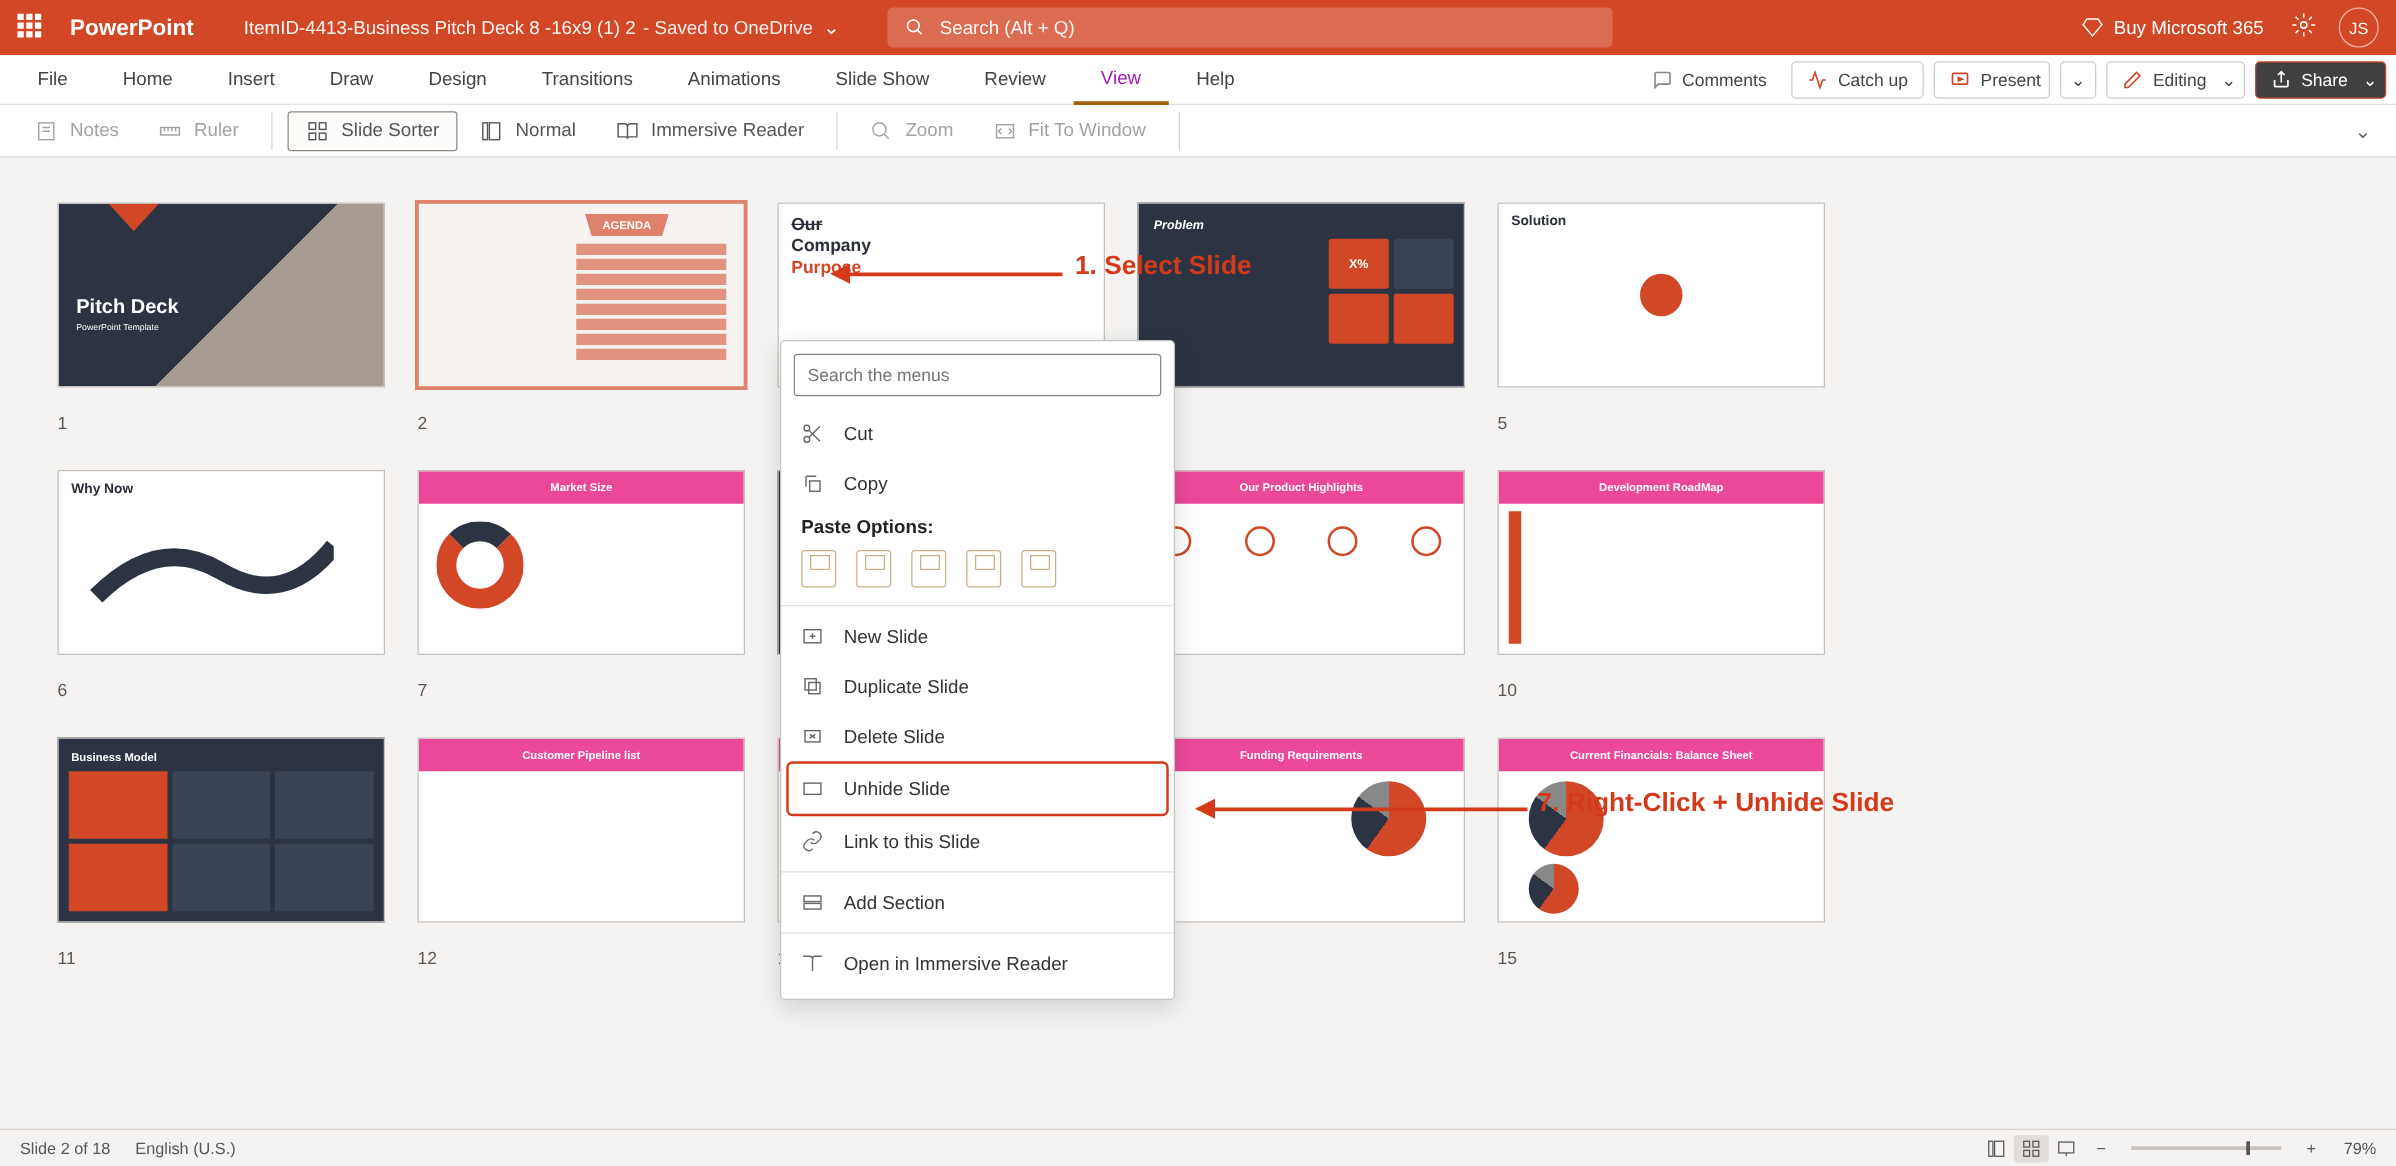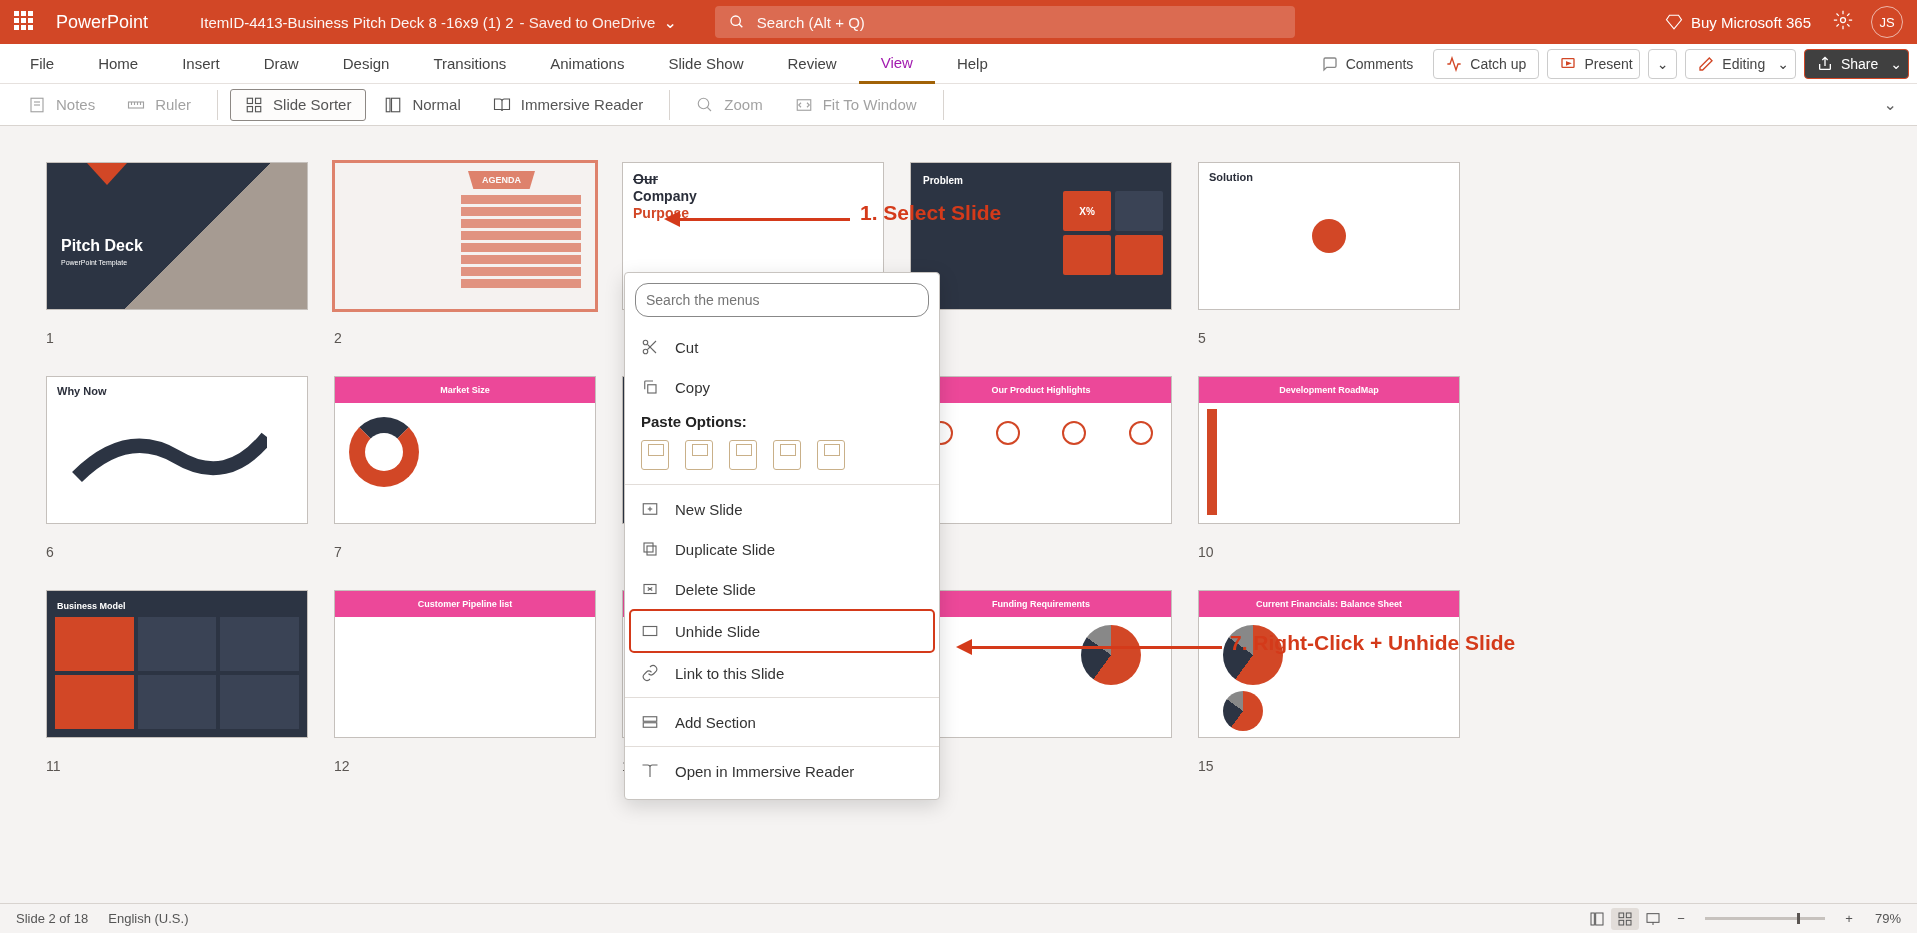--- a/index.html
+++ b/index.html
@@ -2,21 +2,21 @@
 <html><head>
 <meta charset="utf-8">
 <style>
 * { margin:0; padding:0; box-sizing:border-box; font-family:'Segoe UI',sans-serif; }
 body { background:#f5f3f2; overflow:hidden; width:1917px; height:933px; position:relative; }
 
 
 .titlebar { background:#d24726; height:44px; display:flex; align-items:center; color:#fff; padding:0 14px; }
 .app-launch { width:22px; height:22px; display:grid; grid-template-columns:repeat(3,5px); grid-template-rows:repeat(3,5px); gap:2px; margin-right:20px; cursor:pointer; }
 .app-launch span { background:#fff; }
-.app-name { font-size:18px; font-weight:400; margin-right:52px; }
+.app-name { font-size:18px; font-weight:700; margin-right:40px; }
 .doc-title { font-size:15px; opacity:.95; }
 .doc-saved { font-size:15px; opacity:.9; margin-left:6px; }
 .doc-chevron { margin-left:8px; }
 .searchbox { flex:0 0 580px; height:32px; background:rgba(255,255,255,.2); border-radius:4px; margin-left:38px; display:flex; align-items:center; padding:0 14px; color:#fff; }
 .searchbox svg { width:16px; height:16px; margin-right:12px; }
 .searchbox span { opacity:.95; font-size:15px; }
 .title-spacer { flex:1; }
 .buy365 { display:flex; align-items:center; gap:8px; font-size:15px; margin-right:22px; cursor:pointer; }
 .gear { margin-right:18px; cursor:pointer; }
 .avatar { width:32px; height:32px; border:1px solid rgba(255,255,255,.6); border-radius:50%; display:flex; align-items:center; justify-content:center; font-size:13px; cursor:pointer; }
@@ -56,30 +56,30 @@
 .thumb-1 .sub { position:absolute; left:14px; top:96px; color:#fff; font-size:7px; }
 .thumb-1 .tri { position:absolute; top:0; left:40px; width:0; height:0; border-left:20px solid transparent; border-right:20px solid transparent; border-top:22px solid #d24726; }
 .thumb-2 { background:linear-gradient(rgba(245,241,238,.8),rgba(245,241,238,.8)); }
 .thumb-2 .ag { position:absolute; right:60px; top:8px; background:#d24726; color:#fff; font-size:9px; padding:4px 14px; font-weight:600; clip-path:polygon(0 0,100% 0,92% 100%,8% 100%); }
 .thumb-2 .rows { position:absolute; right:14px; top:32px; width:120px; }
 .thumb-2 .rows div { height:9px; background:#d24726; margin-bottom:3px; opacity:.85; }
 .thumb-4 { background:#2c3443; }
 .thumb-4 .grid4 { position:absolute; right:8px; top:28px; display:grid; grid-template-columns:48px 48px; gap:4px; }
 .thumb-4 .grid4 div { height:40px; background:#d24726; border-radius:2px; display:flex; align-items:center; justify-content:center; color:#fff; }
 .thumb-4 .grid4 div:nth-child(2) { background:#3a4355; }
-.thumb-4 .prob { position:absolute; left:12px; top:12px; color:#fff; font-size:10px; font-weight:600; }
+.thumb-4 .prob { position:absolute; left:12px; top:12px; color:#fff; font-size:10px; font-weight:600;font-style:italic; }
 .thumb-5 .key { position:absolute; left:50%; top:50%; transform:translate(-50%,-50%); width:34px; height:34px; border-radius:50%; background:#d24726; }
 .donut { width:70px; height:70px; border-radius:50%; border:16px solid #d24726; border-top-color:#2c3443; position:absolute; }
 .pie { width:60px; height:60px; border-radius:50%; background:conic-gradient(#d24726 0 60%,#2c3443 60% 85%,#888 85% 100%); position:absolute; }
 .road { position:absolute; left:20px; top:40px; width:200px; height:70px; }
 .road svg { width:100%; height:100%; }
 
 
 .context-menu { position:absolute; left:624px; top:272px; width:316px; background:#fff; border:1px solid #c8c4c0; box-shadow:0 6px 20px rgba(0,0,0,.15); border-radius:4px; padding:8px 0; z-index:50; }
-.menu-search { margin:2px 10px 10px; height:34px; border:1px solid #888; border-radius:13px; display:flex; align-items:center; padding:0 10px; }
+.menu-search { margin:2px 10px 10px; height:34px; border:1px solid #888; border-radius:3px; display:flex; align-items:center; padding:0 10px; }
 .menu-search input { border:none; outline:none; font-size:14px; flex:1; }
 .menu-item { height:40px; display:flex; align-items:center; gap:16px; padding:0 16px; font-size:15px; color:#333; cursor:pointer; }
 .menu-item svg, .menu-item .mi-icon { width:18px; height:18px; flex-shrink:0; color:#666; }
 .menu-label-section { padding:6px 16px 4px; font-size:15px; font-weight:600; color:#222; }
 .paste-row { display:flex; gap:16px; padding:6px 16px 10px; }
 .paste-opt { width:28px; height:30px; border:1px solid #c9b089; border-radius:3px; cursor:pointer; position:relative; background:#fff; }
 .paste-opt::before { content:''; position:absolute; top:3px; left:6px; width:14px; height:10px; border:1px solid #c9b089; }
 .menu-sep { height:1px; background:#e2ddd9; margin:4px 0; }
 .menu-item.highlighted { outline:2px solid #d43a1a; outline-offset:0; border-radius:3px; margin:2px 6px; padding:0 10px; }
 

